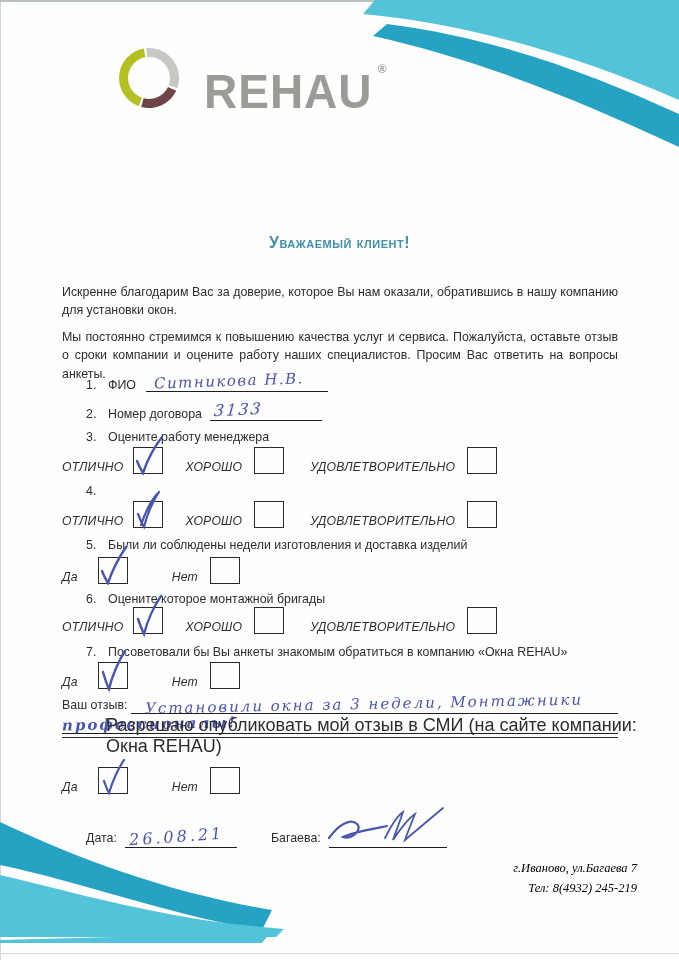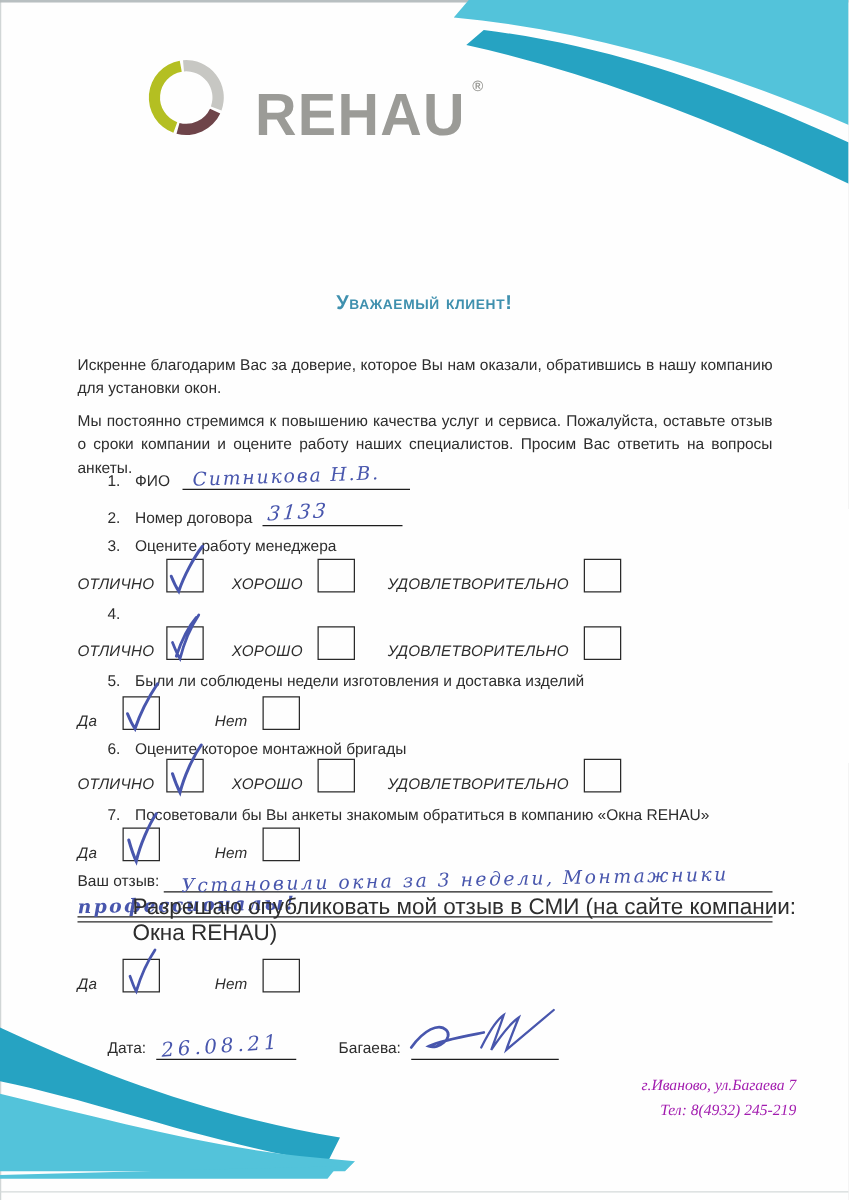--- a/index.html
+++ b/index.html
@@ -90,21 +90,21 @@
   .signoff { top:793px; align-items:flex-end;margin-top:33px; }
   .signoff .lbl { white-space:nowrap; padding-bottom:3px; margin-left:24px; }
   .fill-date { width:112px; margin-left:8px; height:22px; }
   .hw-date { font-size:16px; letter-spacing:3px; transform:rotate(-4deg); position:absolute; left:4px; bottom:1px; }
   .lbl-sign { margin-left:34px !important; }
   .fill-sign { width:118px; margin-left:8px; height:22px; position:relative; }
   .sig-svg { position:absolute; left:-4px; bottom:-3px; overflow:visible; }
 
   .footer {
     position:absolute; right:42px; top:858px; text-align:right;
-    font-size:12.5px; font-style:italic; color:#a21caf; line-height:1.6;
+    font-size:12.5px; font-style:italic; color:#000000; line-height:1.6;
     font-family:"Liberation Serif", serif;
   }
 </style>
 </head>
 <body>
 
 <div class="page">
 
   <div class="scan-top"></div>
   <div class="scan-left"></div>

